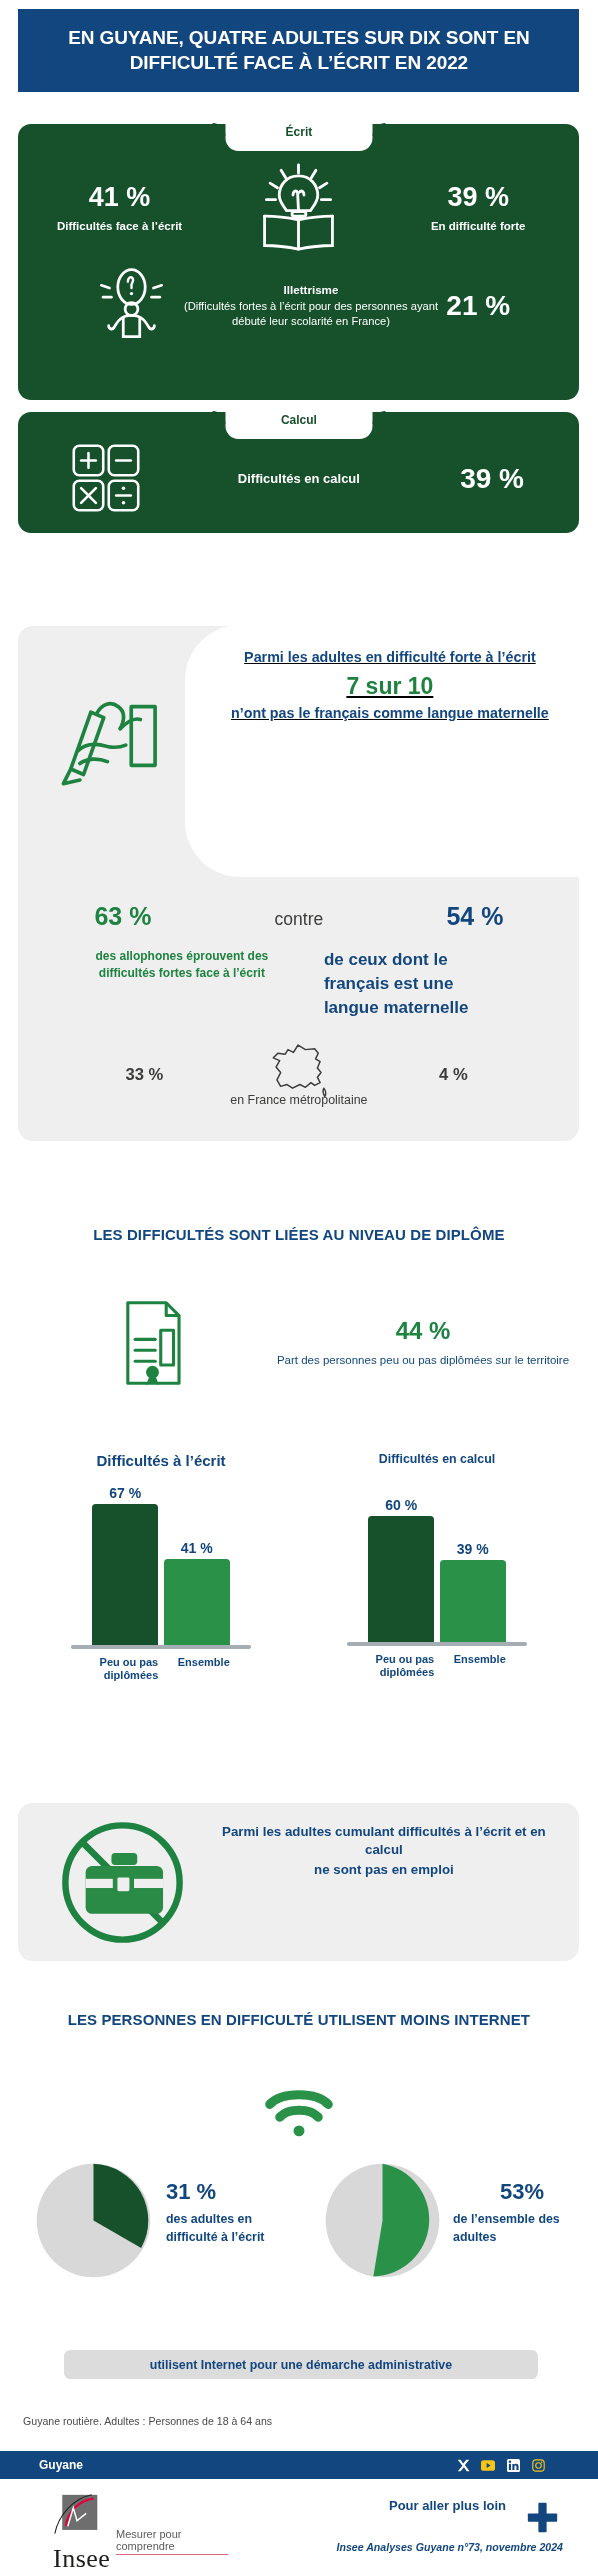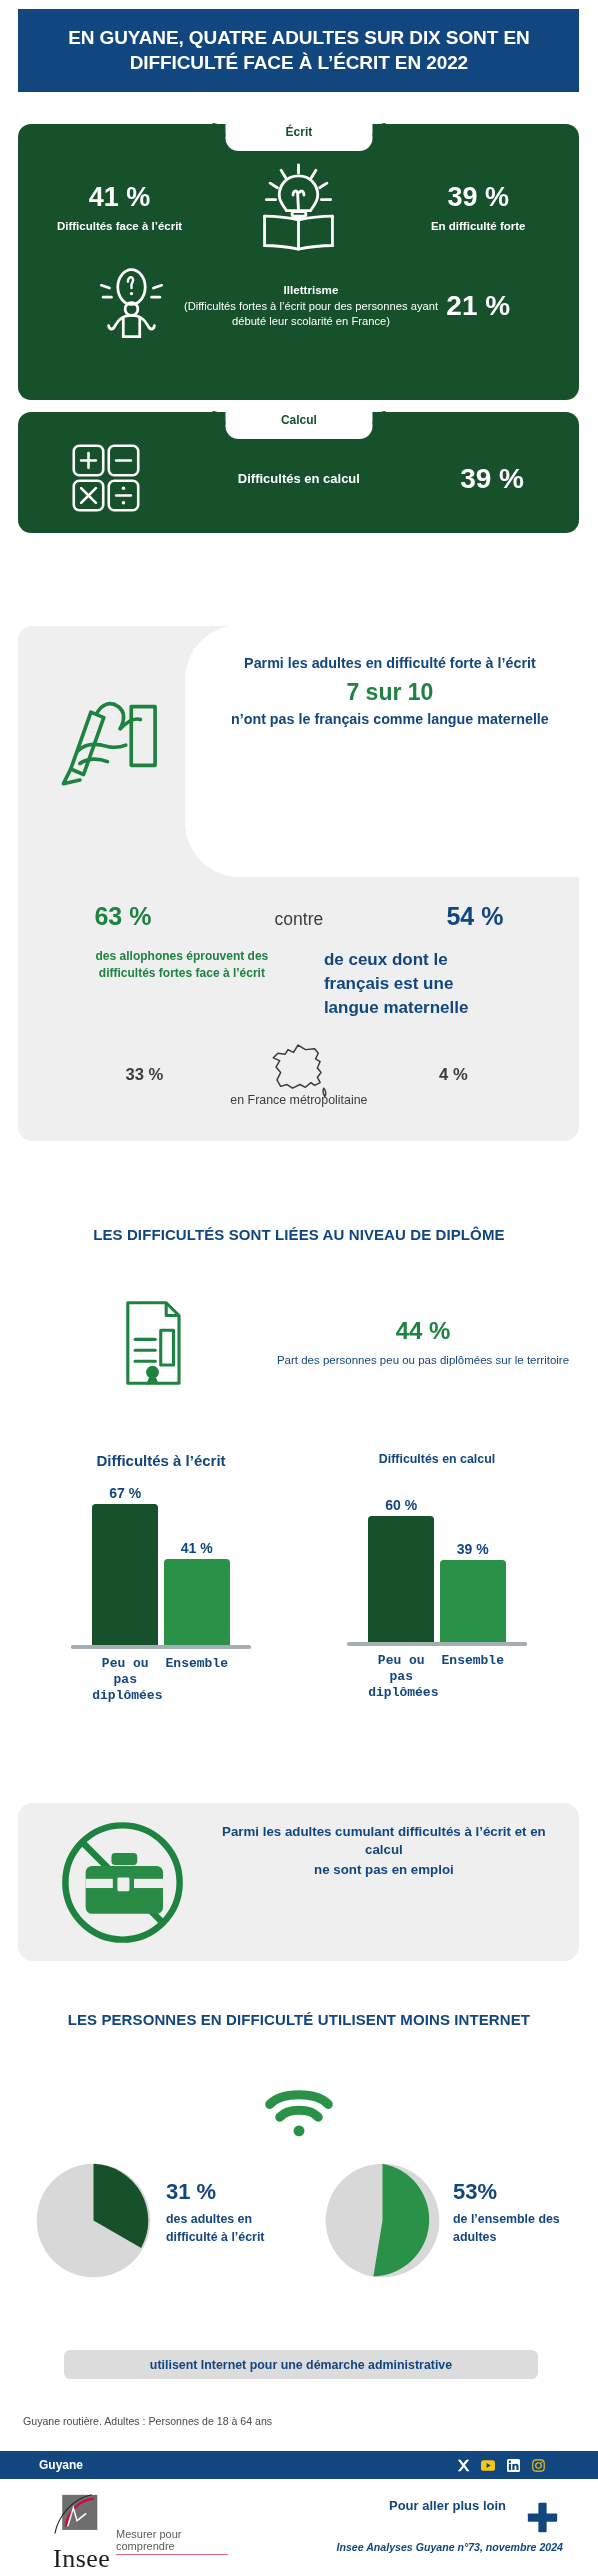--- a/index.html
+++ b/index.html
@@ -104,21 +104,21 @@
 
   
   .section-title {
     position: absolute; width: 561px; left: 18.4px;
     text-align: center; color: #12467F; font-weight: bold;
     font-size: 15px; line-height: 1.35; letter-spacing: 0.1px;
   }
 
   
   .bar-label-top { color: #12467F; font-weight: bold; font-size: 14px; }
-  .bar-cat { color: #12467F; font-weight: bold; font-size: 13px; line-height: 1.25; text-align:center;font-family:Liberation Mono, monospace; }
+  .bar-cat { color: #12467F; font-weight: bold; font-size: 11px; line-height: 1.25; text-align:right; }
   .baseline { background: #A6AEB5; height: 4.6px; border-radius: 1.8px; }
 
   
   .pill {
     position: absolute; left: 64px; top: 2350px; width: 474px; height: 29px;
     background: #DCDCDC; border-radius: 6.4px;
     display: flex; align-items: center; justify-content: center;
   }
   .pill span { color: #12467F; font-weight: bold; font-size: 12.4px; }
 
@@ -263,21 +263,21 @@
         <path d="M20 96 L42 34 L56 40 L34 102 Z"></path>
         <path d="M20 96 L12 112 L30 108"></path>
         <path d="M48 36 C54 24 64 22 72 28 C80 34 78 44 74 52"></path>
         <path d="M28 76 C34 70 44 68 54 70 C62 72 70 74 80 70"></path>
         <path d="M30 90 C38 84 50 84 60 88"></path>
         <rect x="86" y="28" width="26" height="64"></rect>
         <path d="M74 52 C82 44 90 40 96 42"></path>
       </svg>
     </div>
 
-    <div style="position:absolute; left:193px; top:28px; width:357px; text-align:center;">
+    <div style="position:absolute; left:193px; top:22px; width:357px; text-align:center;text-decoration:underline;">
       <div class="blue-text" style="font-size:14.3px; line-height:1.34;">Parmi les adultes en difficulté forte à l’écrit</div>
       <div class="green-text" style="font-size:23px; line-height:1.35; margin-top:3.7px;">7 sur 10</div>
       <div class="blue-text" style="font-size:14.3px; line-height:1.34; margin-top:1.8px;">n’ont pas le français comme langue maternelle</div>
     </div>
 
     <div style="position:absolute; left:0; top:276px; width:561px; display:flex; align-items:baseline; justify-content:center; gap:60px;">
       <div class="green-text" style="font-size:25px; width:147px; text-align:center;">63 %</div>
       <div class="dark-text" style="font-size:17.5px; width:85px; text-align:center;">contre</div>
       <div class="blue-text" style="font-size:25px; width:147px; text-align:center;">54 %</div>
     </div>
@@ -400,21 +400,21 @@
     <div class="blue-text" style="font-size:12.4px; line-height:1.45; margin-top:6.4px;">des adultes en difficulté à l’écrit</div>
   </div>
 
   <div style="position:absolute; left:322px; top:2160px;">
     <svg width="121" height="121" viewBox="0 0 132 132">
       <circle cx="66" cy="66" r="62" fill="#D8D8D8"></circle>
       <path d="M66 66 L66 4 A62 62 0 0 1 56 127 Z" fill="#2A9149"></path>
     </svg>
   </div>
   <div style="position:absolute; left:453px; top:2179px; width:138px;">
-    <div class="blue-text" style="font-size:22px;">53%</div>
+    <div class="blue-text" style="font-size:22px;text-align:center;">53%</div>
     <div class="blue-text" style="font-size:12.4px; line-height:1.45; margin-top:6.4px;">de l’ensemble des adultes</div>
   </div>
 
   <div class="pill">
     <span>utilisent Internet pour une démarche administrative</span>
   </div>
 
   <div class="note">Guyane routière. Adultes : Personnes de 18 à 64 ans</div>
 
   <div class="blue-bar">

